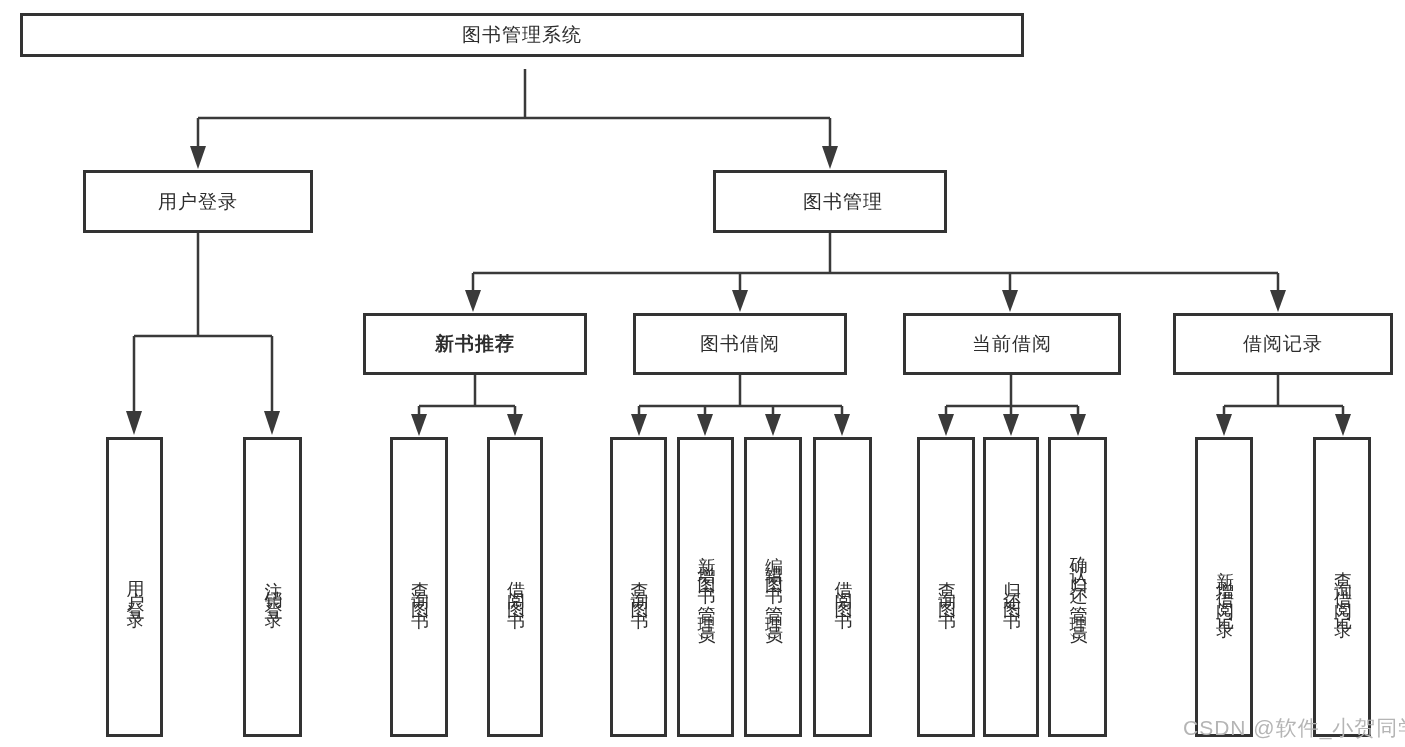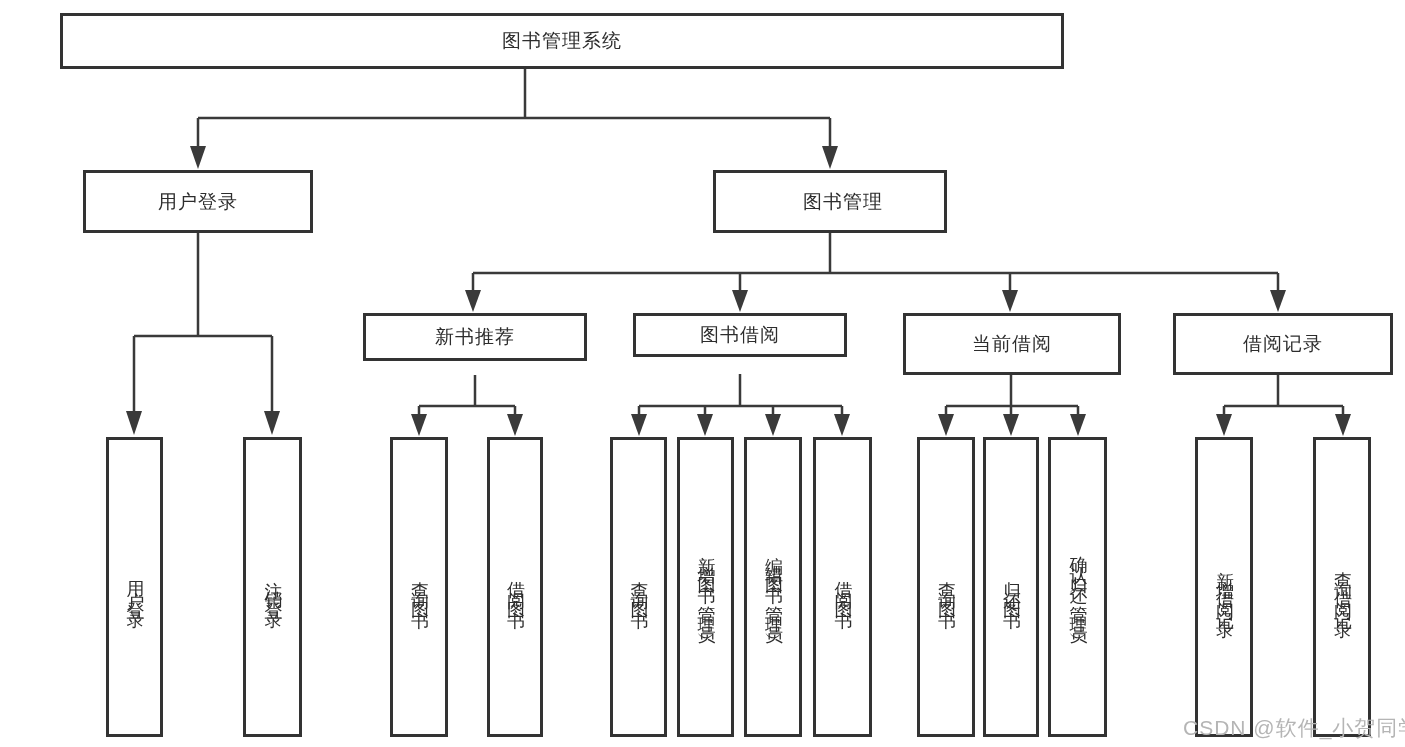--- a/index.html
+++ b/index.html
@@ -92,35 +92,35 @@
       <polygon points="765,414 781,414 773,436"></polygon>
       <polygon points="834,414 850,414 842,436"></polygon>
       <polygon points="938,414 954,414 946,436"></polygon>
       <polygon points="1003,414 1019,414 1011,436"></polygon>
       <polygon points="1070,414 1086,414 1078,436"></polygon>
       <polygon points="1216,414 1232,414 1224,436"></polygon>
       <polygon points="1335,414 1351,414 1343,436"></polygon>
     </g>
   </svg>
 
-  <div class="hbox" style="left:20px; top:13px; width:1004px; height:56px;margin-left:40px;">
+  <div class="hbox" style="left:20px; top:13px; width:1004px; height:44px;">
     <span>图书管理系统</span>
   </div>
 
   <div class="hbox" style="left:83px; top:170px; width:230px; height:63px;">
     <span>用户登录</span>
   </div>
   <div class="hbox" style="left:713px; top:170px; width:234px; height:63px;padding-left:26px;">
     <span>图书管理</span>
   </div>
 
-  <div class="hbox" style="left:363px; top:313px; width:224px; height:48px;">
+  <div class="hbox" style="left:363px; top:313px; width:224px; height:62px;font-weight:bold;">
     <span>新书推荐</span>
   </div>
-  <div class="hbox" style="left:633px; top:313px; width:214px; height:44px;">
+  <div class="hbox" style="left:633px; top:313px; width:214px; height:62px;">
     <span>图书借阅</span>
   </div>
   <div class="hbox" style="left:1173px; top:313px; width:220px; height:62px;">
     <span>借阅记录</span>
   </div>
   <div class="hbox" style="left:903px; top:313px; width:218px; height:62px;">
     <span>当前借阅</span>
   </div>
 
   <div class="vbox" style="left:106px; width:57px;">

